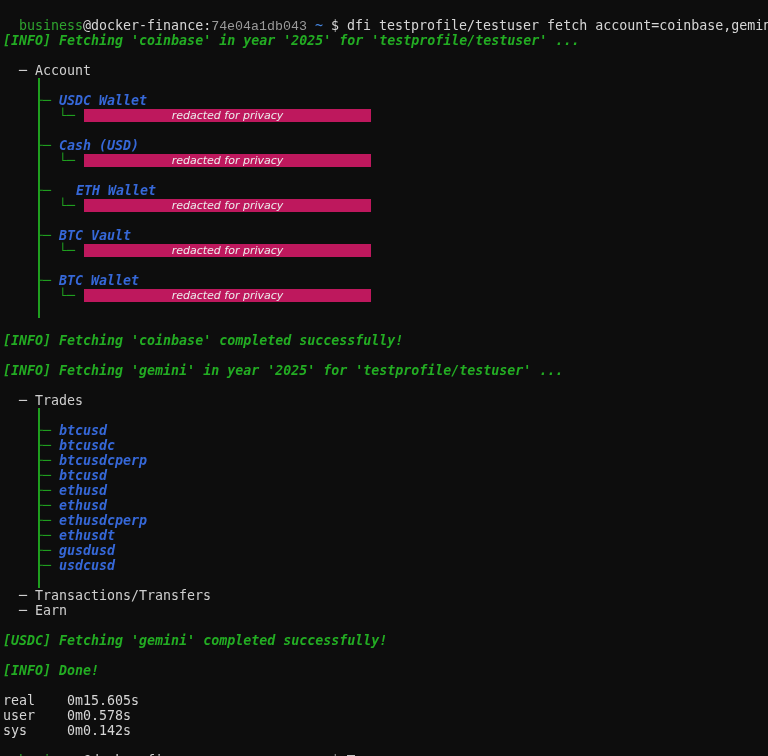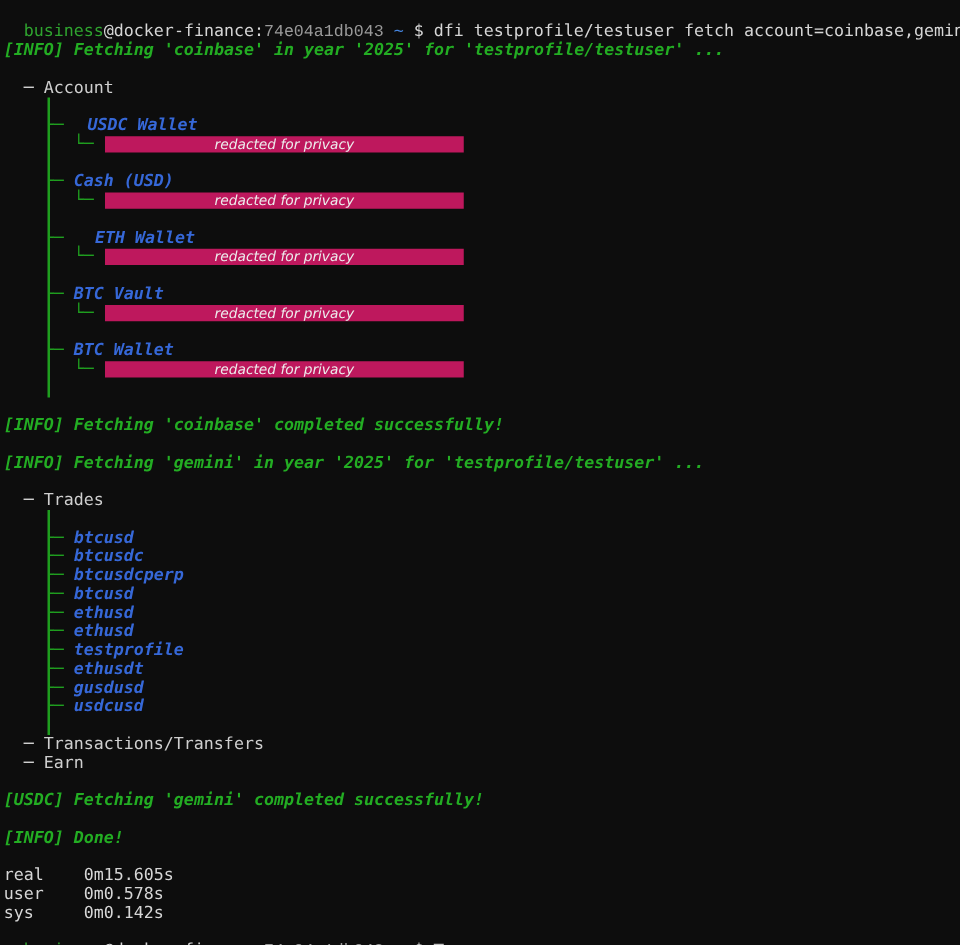--- a/index.html
+++ b/index.html
@@ -34,21 +34,21 @@
 
 <div class="line info">[INFO] Fetching 'coinbase' in year '2025' for 'testprofile/testuser' ...</div>
 <div class="line"></div>
 
 <div class="line hdr"><span class="dash">─</span><span>Account</span></div>
 
 <div style="position:relative">
   <div class="trunk" style="top:0;height:240px;"></div>
 
   <div class="line"></div>
-  <div class="line"><span class="abs tree" style="left:35px">├─</span><span class="abs sym" style="left:70px">USDC Wallet</span></div>
+  <div class="line"><span class="abs tree" style="left:35px">├─</span><span class="abs sym" style="left:59px">USDC Wallet</span></div>
   <div class="line"><span class="abs tree" style="left:59px">└─</span><div class="bar">redacted for privacy</div></div>
   <div class="line"></div>
   <div class="line"><span class="abs tree" style="left:35px">├─</span><span class="abs sym" style="left:59px">Cash (USD)</span></div>
   <div class="line"><span class="abs tree" style="left:59px">└─</span><div class="bar">redacted for privacy</div></div>
   <div class="line"></div>
   <div class="line"><span class="abs tree" style="left:35px">├─</span><span class="abs sym" style="left:76px">ETH Wallet</span></div>
   <div class="line"><span class="abs tree" style="left:59px">└─</span><div class="bar">redacted for privacy</div></div>
   <div class="line"></div>
   <div class="line"><span class="abs tree" style="left:35px">├─</span><span class="abs sym" style="left:59px">BTC Vault</span></div>
   <div class="line"><span class="abs tree" style="left:59px">└─</span><div class="bar">redacted for privacy</div></div>
@@ -70,21 +70,21 @@
 
 <div style="position:relative">
   <div class="trunk" style="top:0;height:180px;"></div>
   <div class="line"></div>
   <div class="line"><span class="abs tree" style="left:35px">├─</span><span class="abs sym" style="left:59px">btcusd</span></div>
   <div class="line"><span class="abs tree" style="left:35px">├─</span><span class="abs sym" style="left:59px">btcusdc</span></div>
   <div class="line"><span class="abs tree" style="left:35px">├─</span><span class="abs sym" style="left:59px">btcusdcperp</span></div>
   <div class="line"><span class="abs tree" style="left:35px">├─</span><span class="abs sym" style="left:59px">btcusd</span></div>
   <div class="line"><span class="abs tree" style="left:35px">├─</span><span class="abs sym" style="left:59px">ethusd</span></div>
   <div class="line"><span class="abs tree" style="left:35px">├─</span><span class="abs sym" style="left:59px">ethusd</span></div>
-  <div class="line"><span class="abs tree" style="left:35px">├─</span><span class="abs sym" style="left:59px">testprofile</span></div>
+  <div class="line"><span class="abs tree" style="left:35px">├─</span><span class="abs sym" style="left:59px">ethusdcperp</span></div>
   <div class="line"><span class="abs tree" style="left:35px">├─</span><span class="abs sym" style="left:59px">ethusdt</span></div>
   <div class="line"><span class="abs tree" style="left:35px">├─</span><span class="abs sym" style="left:59px">gusdusd</span></div>
   <div class="line"><span class="abs tree" style="left:35px">├─</span><span class="abs sym" style="left:59px">usdcusd</span></div>
   <div class="line"></div>
 </div>
 
 <div class="line hdr"><span class="dash">─</span><span>Transactions/Transfers</span></div>
 <div class="line hdr"><span class="dash">─</span><span>Earn</span></div>
 <div class="line"></div>
 

